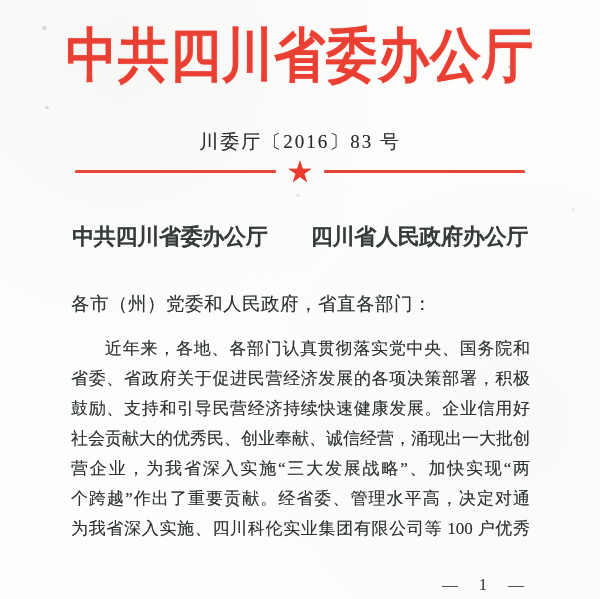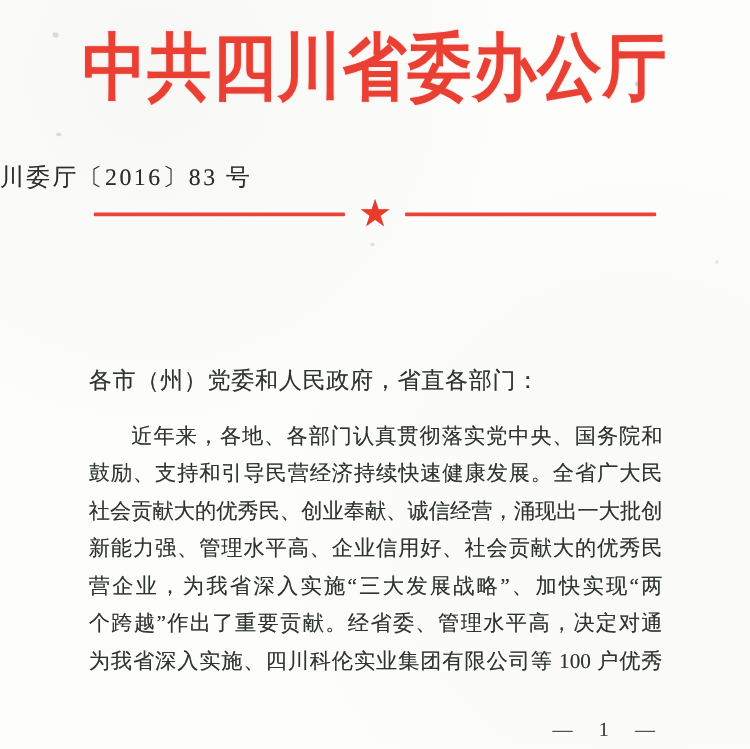--- a/index.html
+++ b/index.html
@@ -34,21 +34,21 @@
     transform-origin: 50% 0;
     text-shadow: 0 0 1px rgba(234,64,51,.55);
     white-space: nowrap;
   }
   
   .doc-number {
     position: absolute;
     top: 129px;
     left: 0;
     width: 100%;
-    text-align: left;
+    text-align: center;
     font-size: 19px;
     letter-spacing: 2px;
     color: #2d2d2d;
     text-shadow: 0 0 .5px rgba(0,0,0,.4);
     white-space: nowrap;
   }
   
   .rule-row {
     position: absolute;
     top: 156px;
@@ -148,29 +148,30 @@
 
   <div class="doc-number">川委厅〔2016〕83 号</div>
 
   <div class="rule-row">
     <div class="rule-line"></div>
     <div class="rule-star">★</div>
     <div class="rule-line"></div>
   </div>
 
   <div class="doc-title">
+    <div>中共四川省委办公厅　　四川省人民政府办公厅</div>
   </div>
 
   <div class="salutation">各市（州）党委和人民政府，省直各部门：</div>
 
   <div class="body-block">
     <div class="body-line indent">近年来，各地、各部门认真贯彻落实党中央、国务院和</div>
-    <div class="body-line">鼓励、支持和引导民营经济持续快速健康发展。全省广大民</div>
+    <div class="body-line">省委、省政府关于促进民营经济发展的各项决策部署，积极</div>
+    <div class="body-line">鼓励、支持和引导民营经济持续快速健康发展。企业信用好</div>
     <div class="body-line">社会贡献大的优秀民、创业奉献、诚信经营，涌现出一大批创</div>
-    <div class="body-line">新能力强、管理水平高、企业信用好、社会贡献大的优秀民</div>
     <div class="body-line">营企业，为我省深入实施“三大发展战略”、加快实现“两</div>
     <div class="body-line">个跨越”作出了重要贡献。经省委、管理水平高，决定对通</div>
     <div class="body-line">为我省深入实施、四川科伦实业集团有限公司等 100 户优秀</div>
   </div>
 
   <div class="page-number">— 1 —</div>
 
   <div class="speck s1"></div>
   <div class="speck s2"></div>
   <div class="speck s3"></div>

